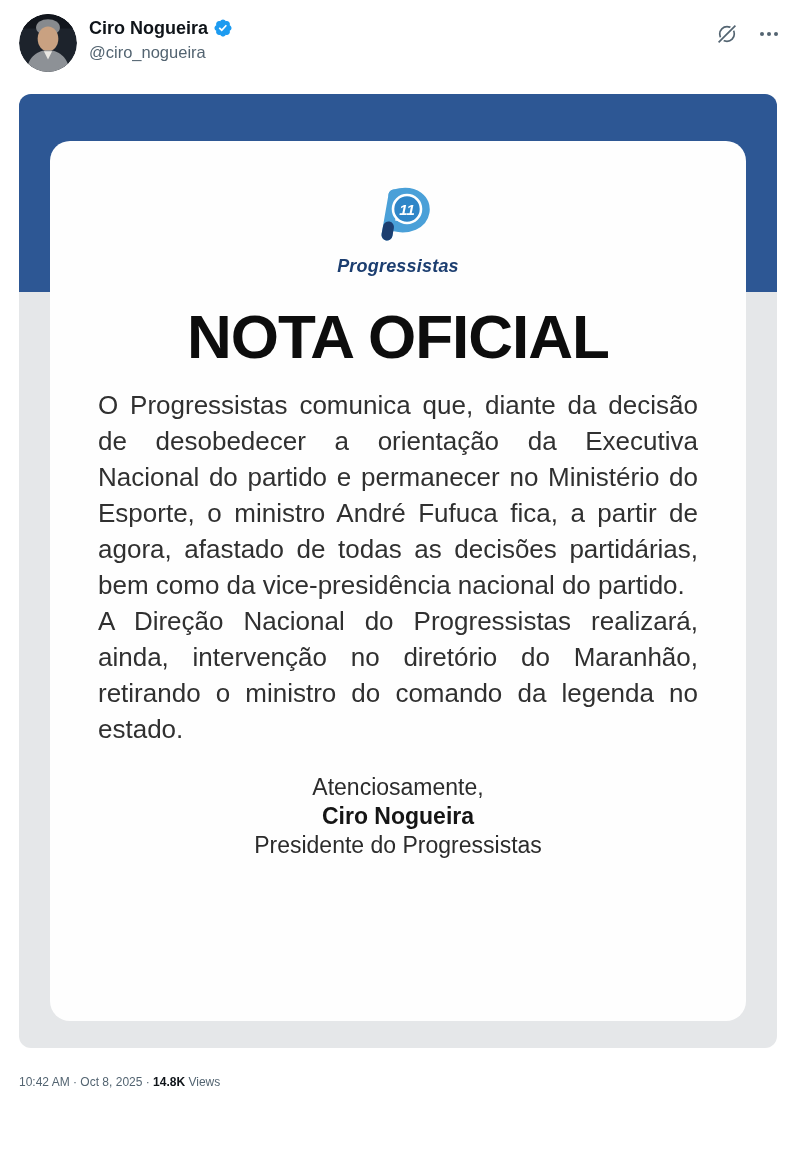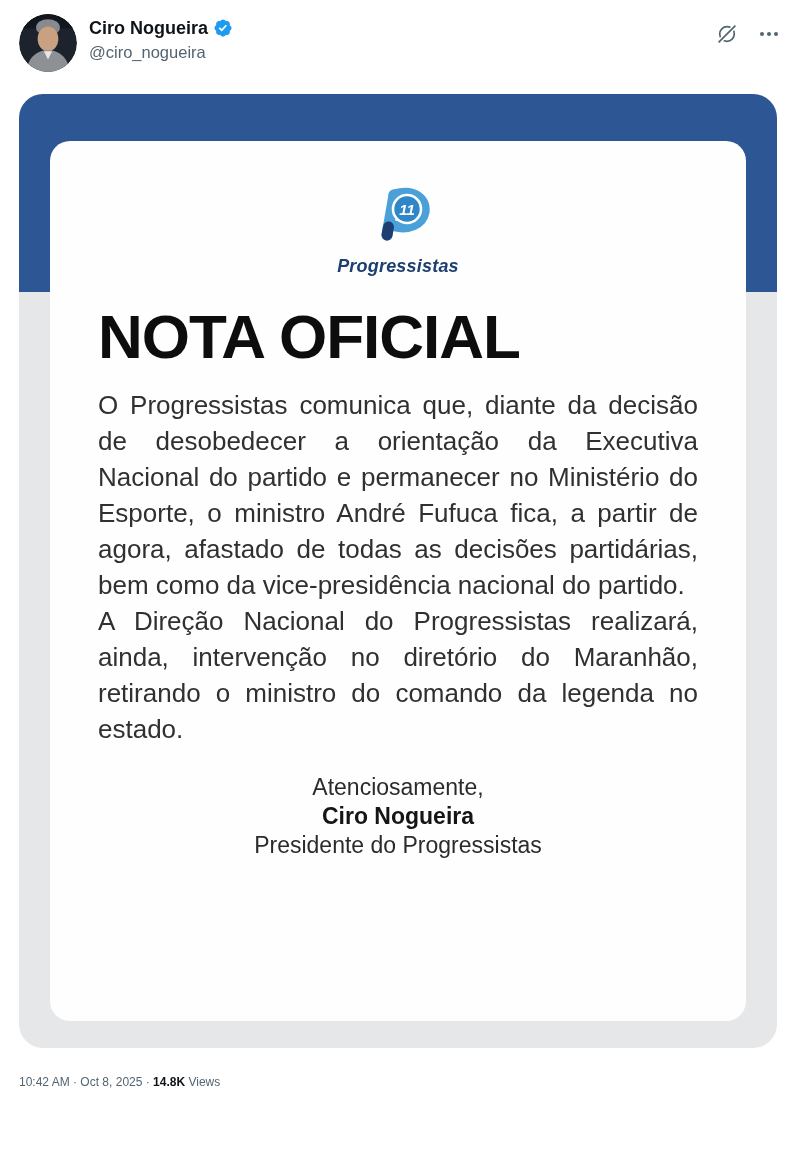--- a/index.html
+++ b/index.html
@@ -33,38 +33,38 @@
   .display-name{font-size:18px;font-weight:700;color:var(--text-primary);line-height:22px;cursor:pointer;}
   .verified{width:20px;height:20px;display:inline-block;}
   .handle{font-size:16.5px;color:var(--text-secondary);line-height:22px;margin-top:2px;}
   .header-actions{display:flex;align-items:center;gap:18px;padding-top:8px;}
   .icon-btn{width:24px;height:24px;display:flex;align-items:center;justify-content:center;cursor:pointer;border:none;background:none;}
   
   .tweet-text{margin-top:18px;font-size:18px;line-height:24px;color:var(--text-primary);}
   
   .note-image{
     position:relative;margin-top:22px;
-    width:758px;height:954px;border-radius:24px;overflow:hidden;
+    width:758px;height:954px;border-radius:12px;overflow:hidden;
     background:var(--image-gray,#e5e7e9);cursor:pointer;
   }
   .note-blue-band{position:absolute;top:0;left:0;right:0;height:198px;background:var(--brand-blue,#2d5794);}
   .note-card{
     position:absolute;left:31px;right:31px;top:47px;height:880px;
     background:var(--card-white,#fefefe);border-radius:20px;
     padding:44px 48px 0;text-align:center;
   }
   .logo{display:inline-block;}
   .logo svg{display:block;margin:0 auto;}
   .logo-wordmark{
     font-size:18px;font-weight:700;font-style:italic;letter-spacing:.2px;
     color:var(--logo-navy,#1c3e70);margin-top:9px;
   }
   .note-title{
     margin-top:26px;font-size:62px;line-height:1.1;font-weight:900;
-    letter-spacing:-1px;color:#0d0d0d;text-align:left;white-space:nowrap;
+    letter-spacing:-1px;color:#0d0d0d;text-align:center;white-space:nowrap;
   }
   .note-body{margin-top:16px;text-align:justify;}
   .note-body p{
     font-size:26px;line-height:36px;color:var(--note-text,#303030);
     text-align:justify;
   }
   .signature{margin-top:26px;text-align:center;font-size:23px;line-height:29px;color:#2b2b2b;}
   .signature .sig-name{font-weight:700;color:#151515;}
   
   .tweet-footer{margin-top:24px;font-size:12px;line-height:20px;color:var(--text-secondary);}

